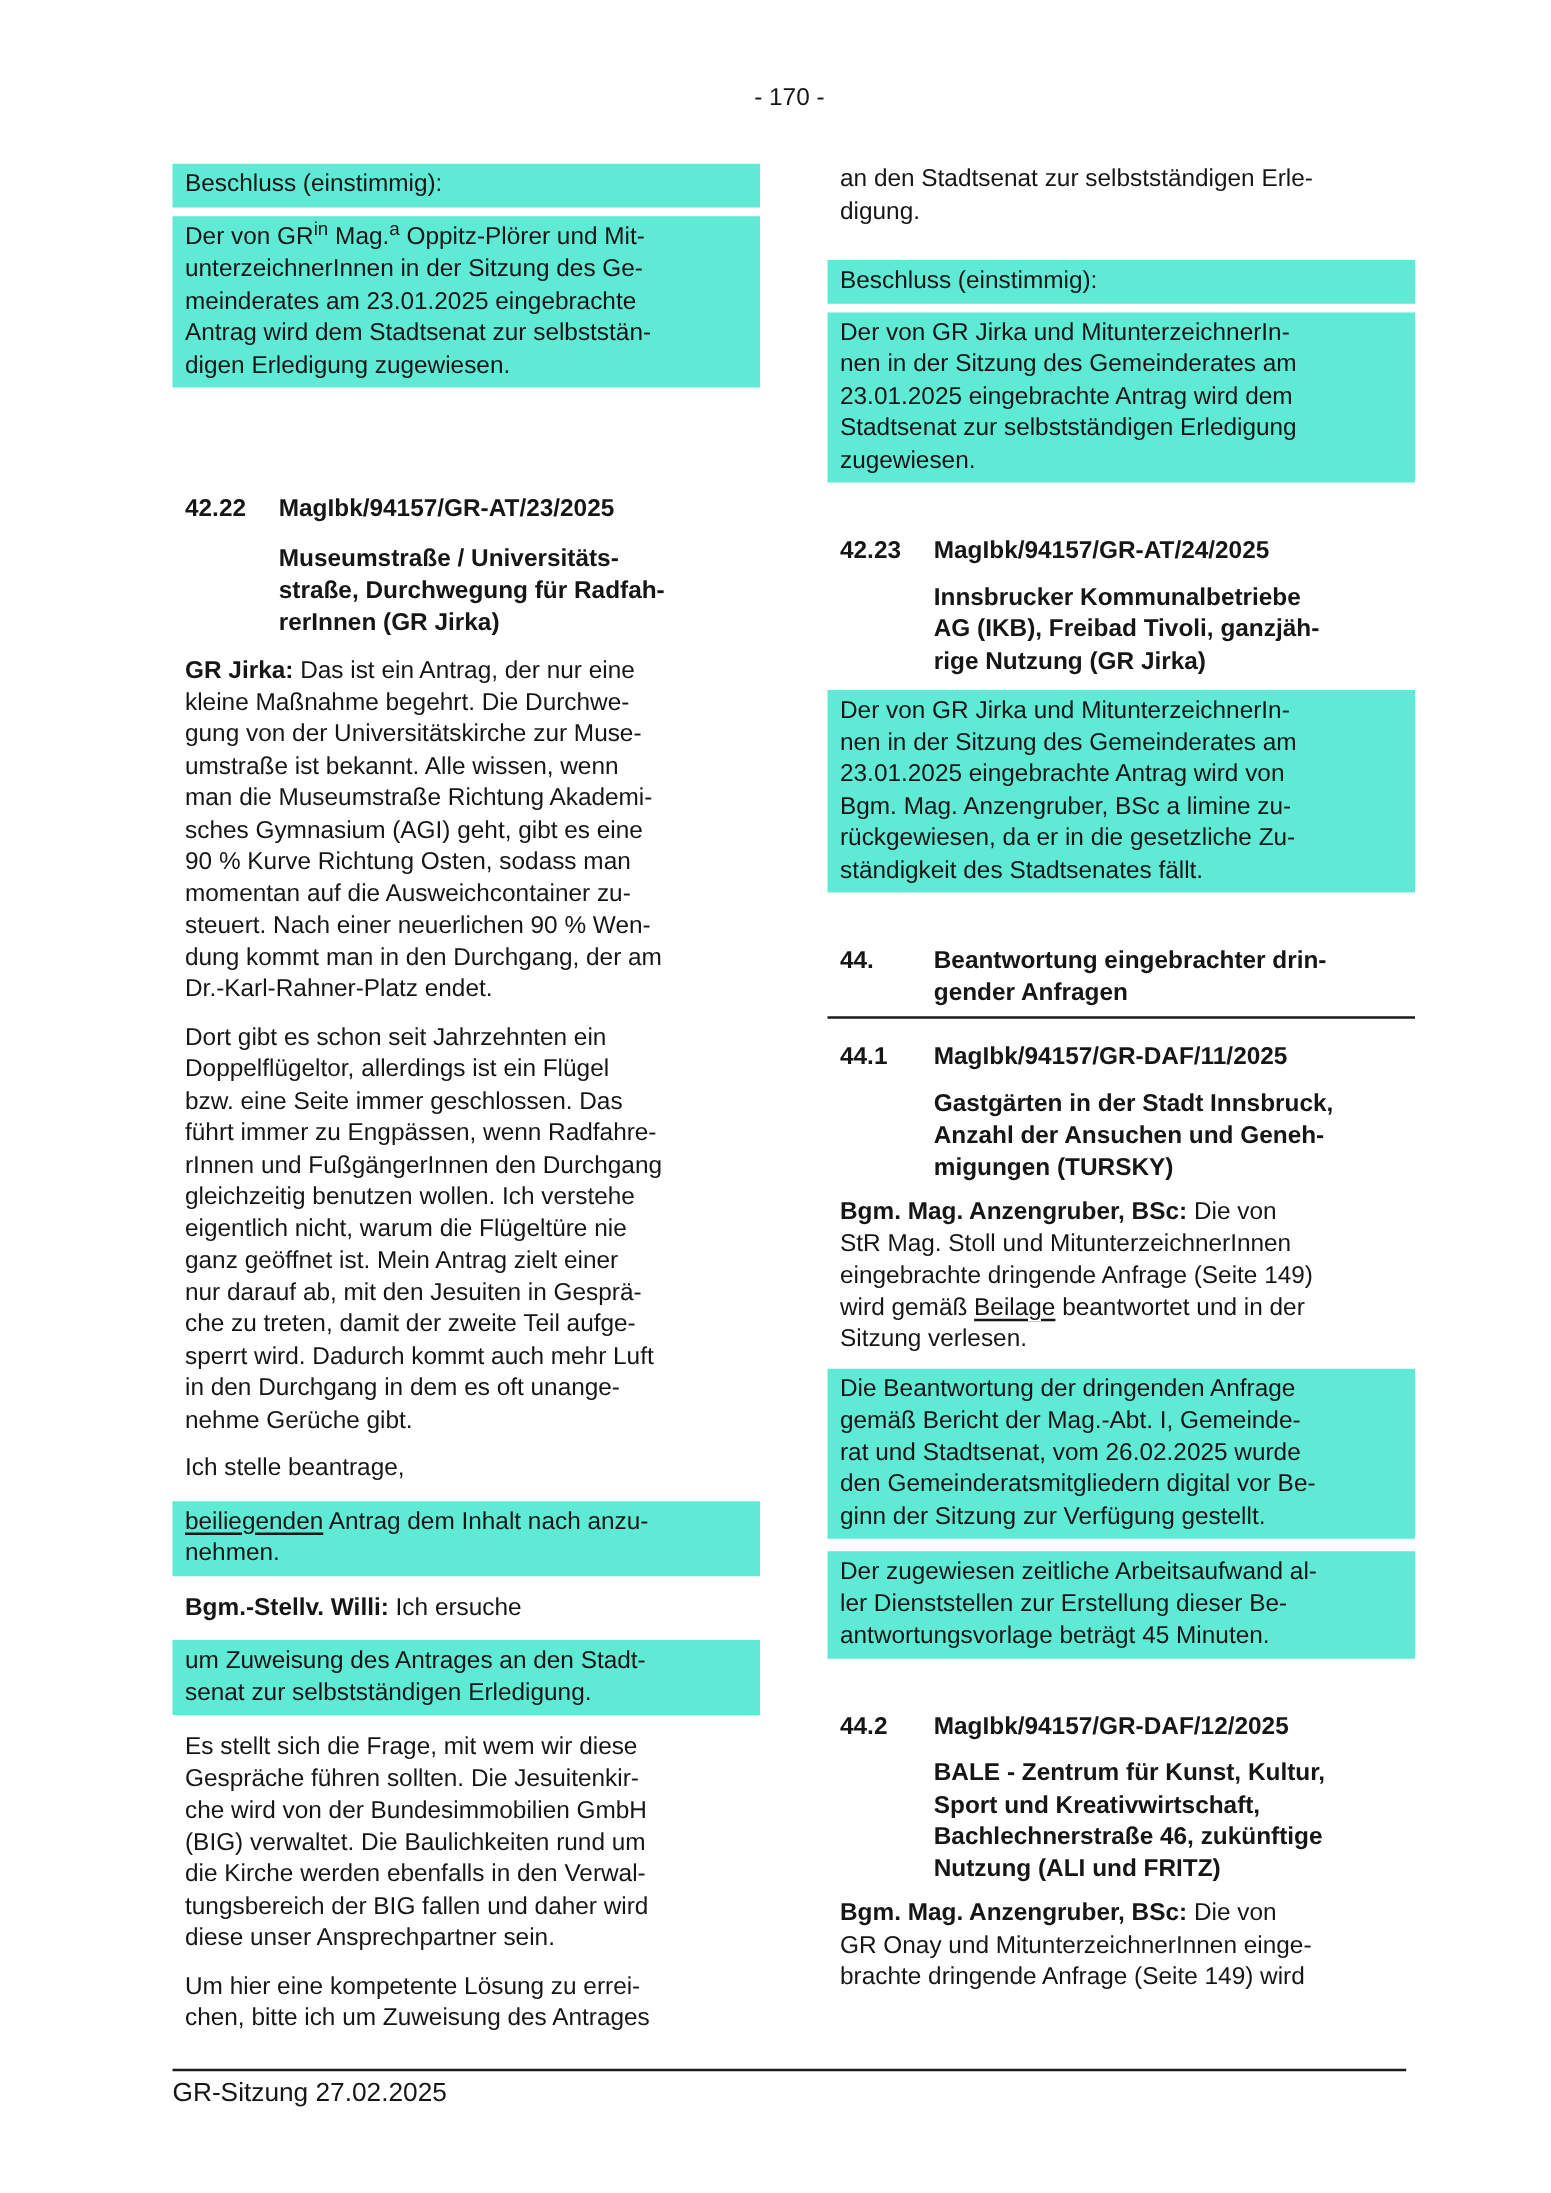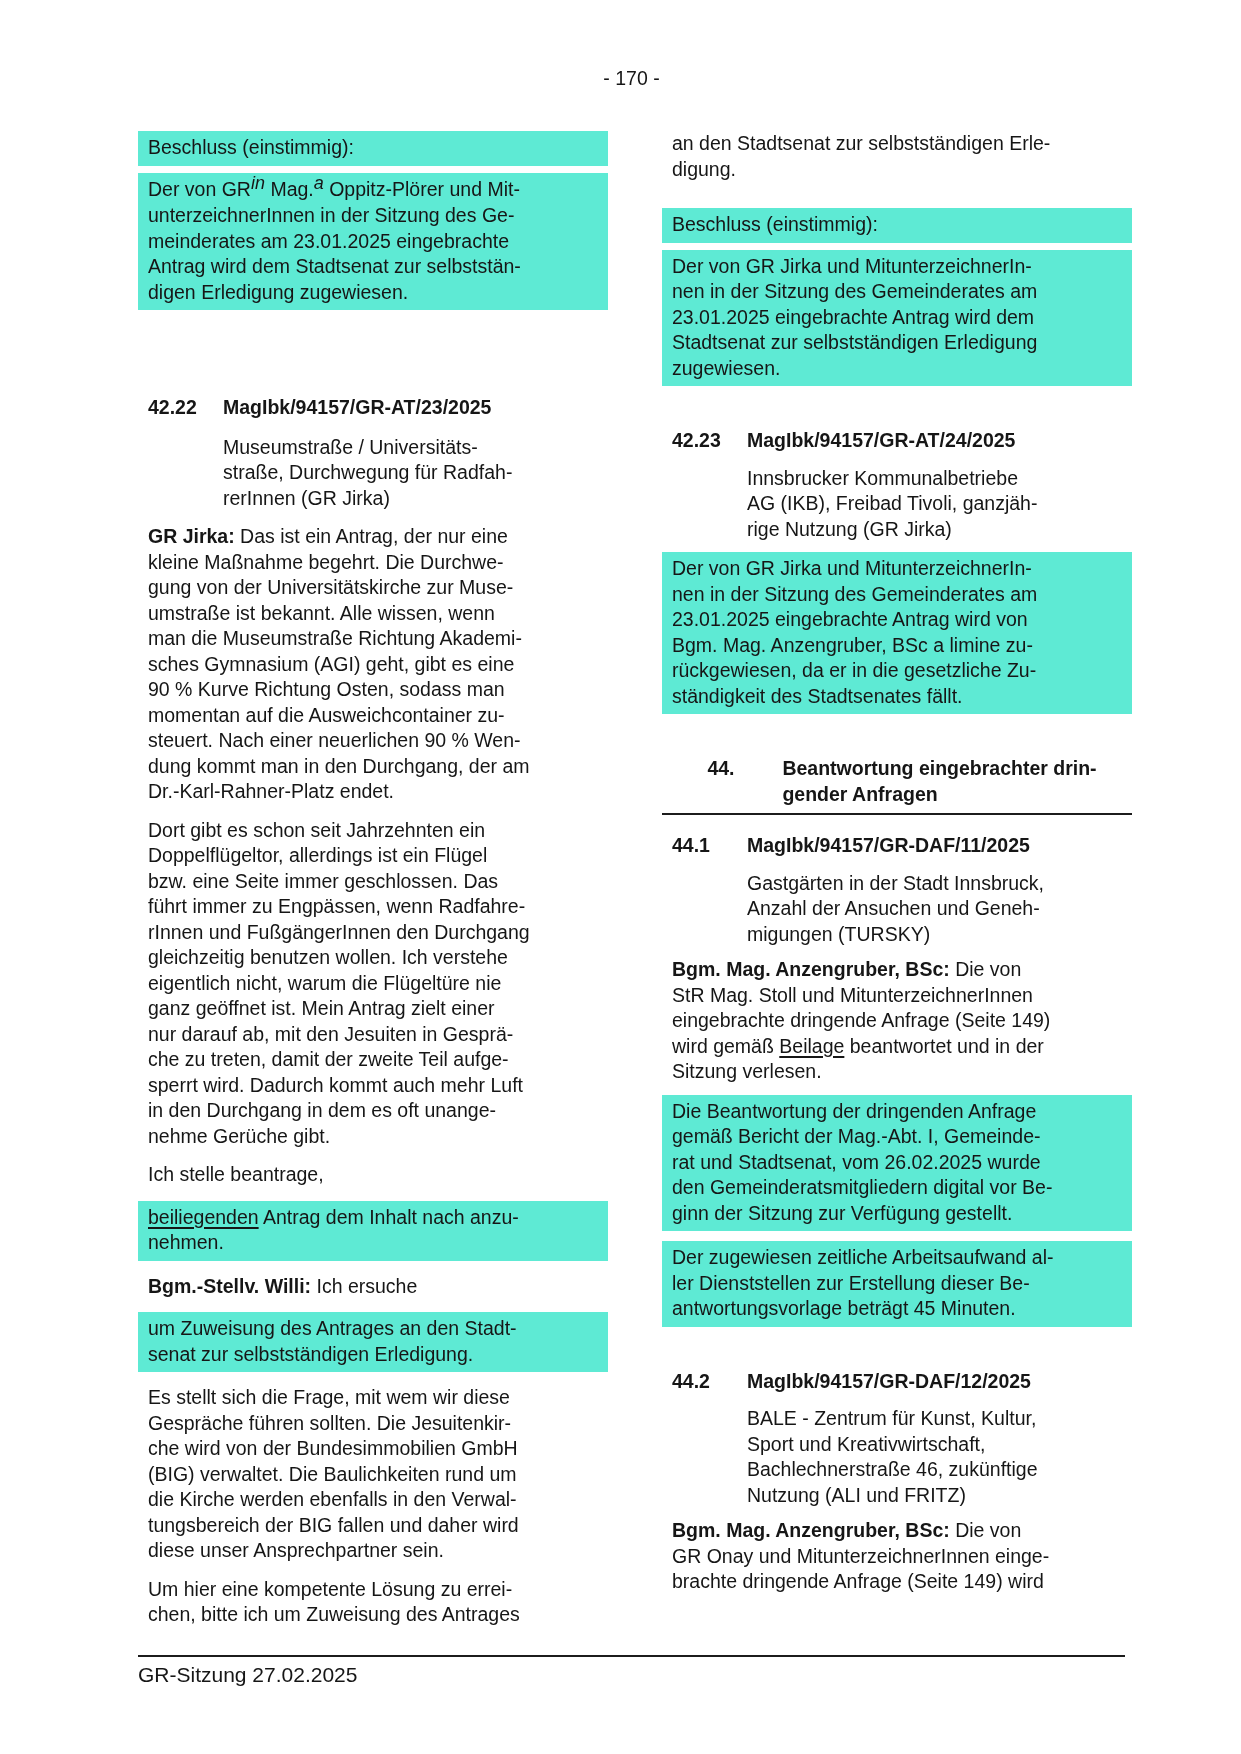--- a/index.html
+++ b/index.html
@@ -25,26 +25,26 @@
   .col-r .heading{margin-top:42px;}
   .col-l .subheading{margin-top:14px;}
   .col-r .subheading{margin-top:12px;}
   .content .decision-header{margin-top:26px;}
   .content .decision-header + .shaded{margin-top:7px;}
   .content .heading.has-rule + .heading{margin-top:18px;}
   .content .col > .block:first-child{margin-top:0;}
   .shaded{background:#5eead4;padding-top:4px;padding-bottom:5px;}
   .heading{font-weight:bold;display:flex;}
   .heading .num{width:75px;flex:0 0 75px;}
-  .heading.has-rule{border-bottom:2px solid #1c1c1c;padding-bottom:6px;justify-content:center;}
-  .subheading{font-weight:normal;margin-left:75px;}
+  .heading.has-rule{border-bottom:2px solid #1c1c1c;padding-bottom:6px;}
+  .subheading{font-weight:bold;margin-left:75px;}
   .line{white-space:pre;}
   .b{font-weight:bold;}
   .u{text-decoration:underline;text-decoration-thickness:2px;text-underline-offset:3px;}
-  .sup{font-size:18px;position:relative;top:-6.5px;letter-spacing:0;font-style:italic;}
+  .sup{font-size:15px;position:relative;top:-6.5px;letter-spacing:0;}
   .footer-rule{
     position:absolute;left:138px;top:1655px;width:987px;
     border-top:2px solid #1c1c1c;
   }
   .footer-text{
     position:absolute;left:138px;top:1664px;font-size:21px;line-height:22px;
   }
 </style>
 </head>
 <body>

